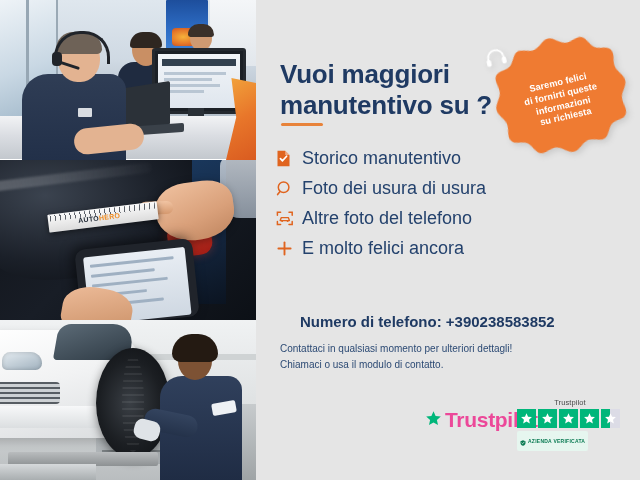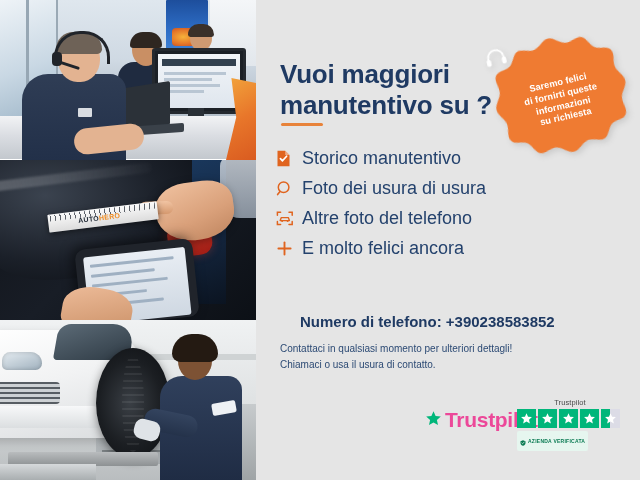--- a/index.html
+++ b/index.html
@@ -640,21 +640,21 @@
         </span>
         <span class="feature-label">E molto felici ancora</span>
       </div>
 
     </div>
 
     <div class="phone-line">Numero di telefono: +390238583852</div>
 
     <div class="sub-copy">
       <span>Contattaci in qualsiasi momento per ulteriori dettagli!</span><br>
-      <span>Chiamaci o usa il usura di contatto.</span>
+      <span>Chiamaci o usa il modulo di contatto.</span>
     </div>
   </div>
 
   <div class="badge">
     <svg viewBox="0 0 132 132">
       <path fill="#ef7b32" d="
         M66 3
         C72 3 76 10 82 11 C88 12 94 7 99 9 C104 11 105 19 110 22
         C115 25 122 23 125 28 C128 33 124 39 125 45
         C126 51 132 55 132 61 C132 67 126 71 125 77

